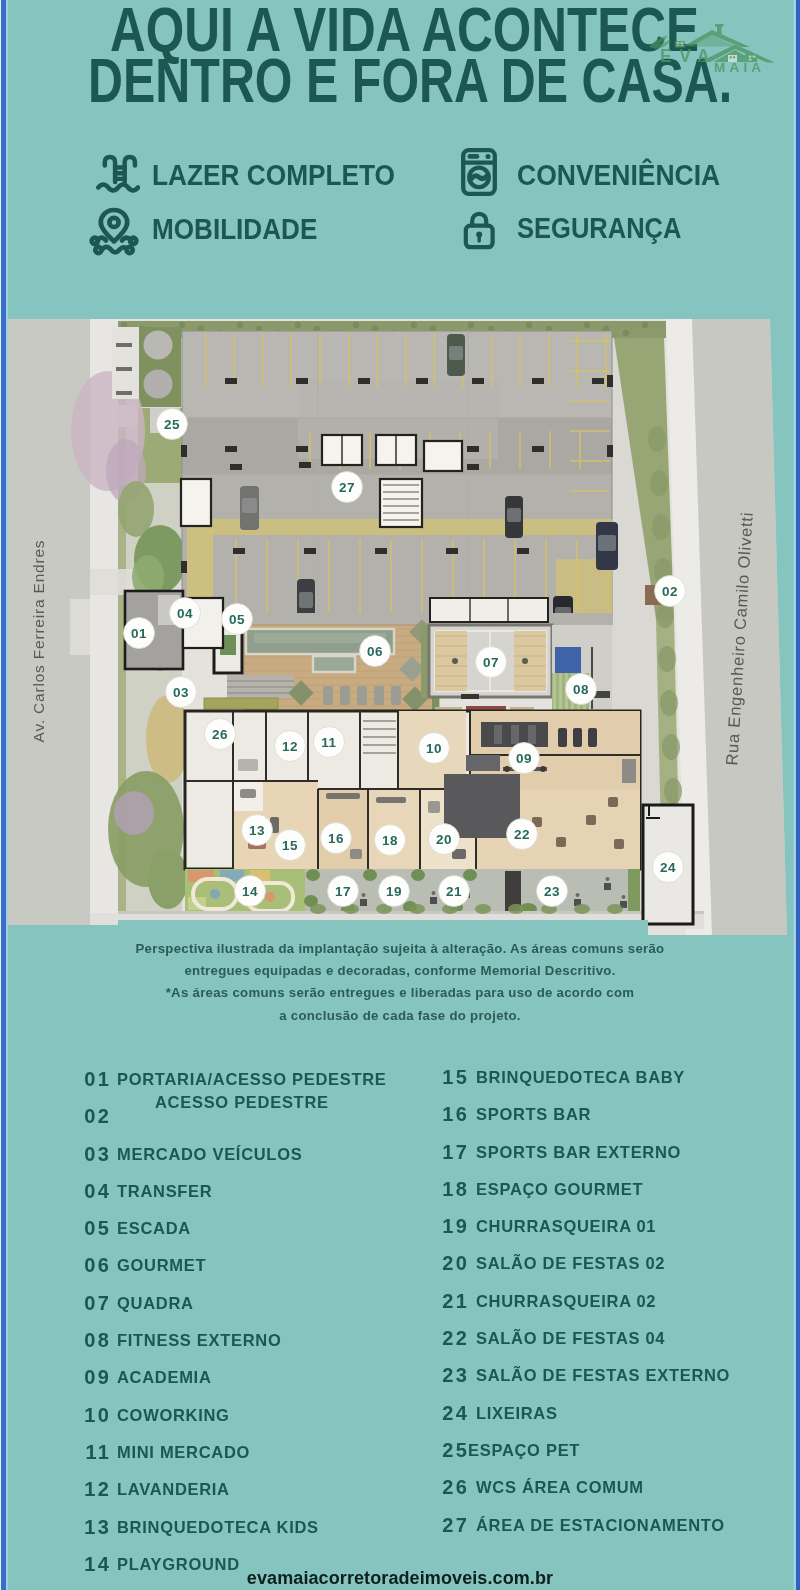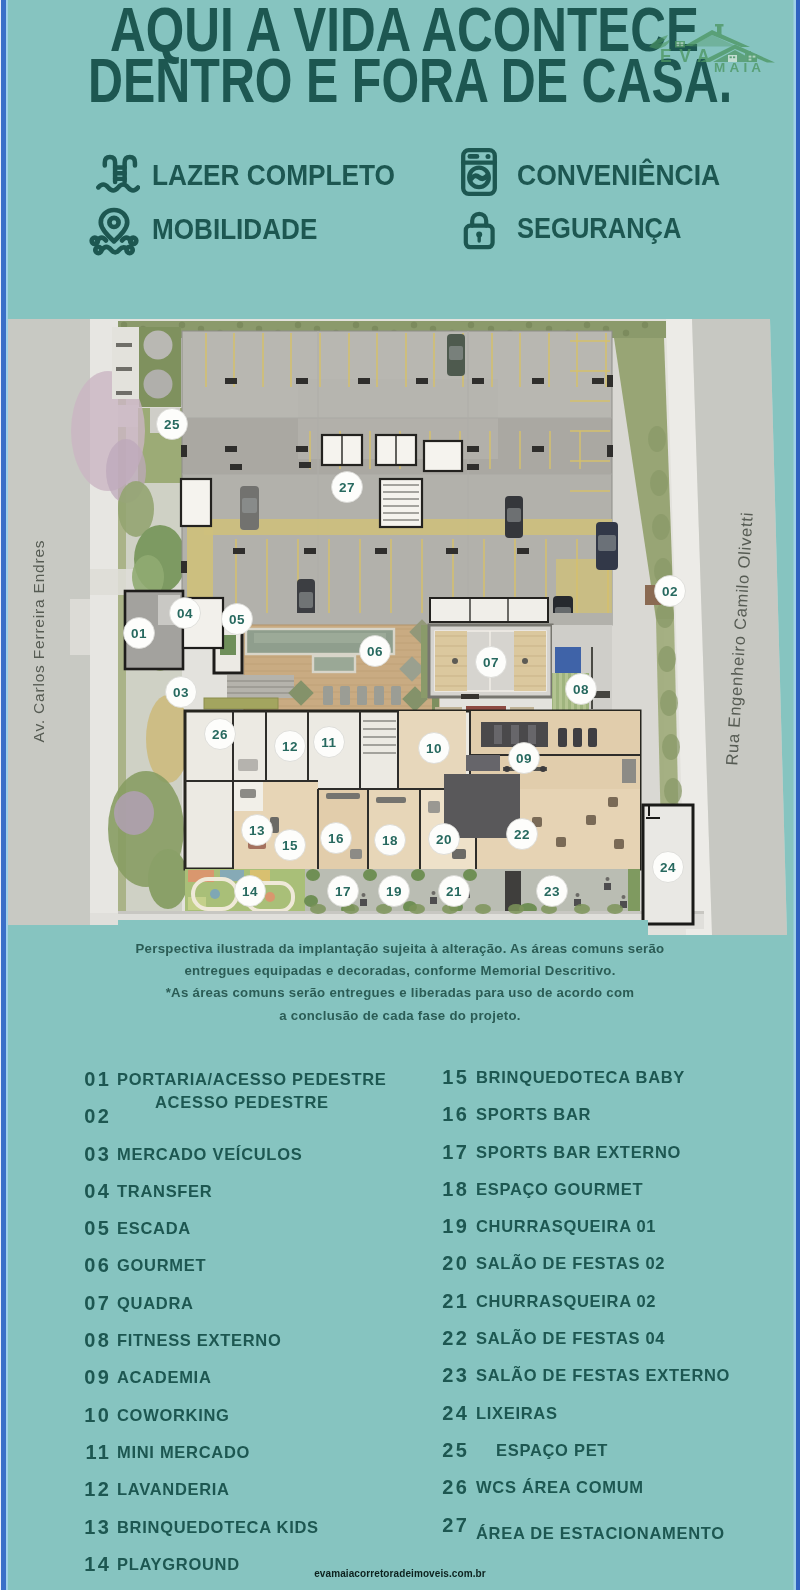--- a/index.html
+++ b/index.html
@@ -11,21 +11,21 @@
   #br{position:absolute;right:0;top:0;width:9px;height:1590px;
       background:linear-gradient(270deg,#2f62c0 0 4px,#9fd0e8 4px 6px,rgba(134,195,189,0) 7px);}
   .title{color:#1d5751;font-weight:bold;font-size:63px;white-space:nowrap;transform-origin:left center;}
   .feat{color:#1d5751;font-weight:bold;font-size:29px;white-space:nowrap;transform-origin:left center;}
   #cap{left:0;top:938px;width:800px;text-align:center;color:#2b5c55;
        font-size:13.2px;line-height:22.2px;letter-spacing:0.3px;font-weight:bold;}
   .lrow{position:absolute;white-space:nowrap;color:#1d5751;}
   .lnum{font-weight:bold;font-size:20px;letter-spacing:2.2px;}
   .ltxt{font-weight:bold;font-size:16.5px;letter-spacing:0.7px;}
   #url{left:0;top:1568px;width:800px;text-align:center;color:#0c211d;
-       font-weight:bold;font-size:10px;letter-spacing:0.1px;}
+       font-weight:bold;font-size:18px;letter-spacing:0.1px;}
 </style>
 </head>
 <body>
 <div class="abs title" id="t1" style="left:110px;top:-7.5px;transform:scaleX(0.785);">AQUI A VIDA ACONTECE</div>
 <div class="abs title" id="t2" style="left:88px;top:43.5px;transform:scaleX(0.769);">DENTRO E FORA DE CASA.</div>
 
 <svg class="abs" width="140" height="52" viewBox="0 0 140 52" style="left:640px;top:24px;">
     <g opacity="0.78">
 <path d="M9,23 q7,-9 19,-12 q-3,7 -10,9 q8,-1 12,-5 q-1,8 -14,10 z" fill="#4d9663" opacity="0.8"></path>
 <path d="M44,22 L72,6 L110,23 L101,23 L72,11 L52,22 z" fill="#4d9663"></path>
@@ -602,22 +602,22 @@
 <div class="lrow ltxt" style="left:476px;top:1254px;">SALÃO DE FESTAS 02</div>
 <div class="lrow" style="left:362px;top:1290px;width:107px;text-align:right;"><span class="lnum">21</span></div>
 <div class="lrow ltxt" style="left:476px;top:1292px;">CHURRASQUEIRA 02</div>
 <div class="lrow" style="left:362px;top:1327px;width:107px;text-align:right;"><span class="lnum">22</span></div>
 <div class="lrow ltxt" style="left:476px;top:1329px;">SALÃO DE FESTAS 04</div>
 <div class="lrow" style="left:362px;top:1364px;width:107px;text-align:right;"><span class="lnum">23</span></div>
 <div class="lrow ltxt" style="left:476px;top:1366px;">SALÃO DE FESTAS EXTERNO</div>
 <div class="lrow" style="left:362px;top:1402px;width:107px;text-align:right;"><span class="lnum">24</span></div>
 <div class="lrow ltxt" style="left:476px;top:1404px;">LIXEIRAS</div>
 <div class="lrow" style="left:362px;top:1439px;width:107px;text-align:right;"><span class="lnum">25</span></div>
-<div class="lrow ltxt" style="left:496px;top:1441px;">ESPAÇO PET</div>
+<div class="lrow ltxt" style="left:468px;top:1441px;">ESPAÇO PET</div>
 <div class="lrow" style="left:362px;top:1476px;width:107px;text-align:right;"><span class="lnum">26</span></div>
 <div class="lrow ltxt" style="left:476px;top:1478px;text-align:center;">WCS ÁREA COMUM</div>
 <div class="lrow" style="left:362px;top:1514px;width:107px;text-align:right;"><span class="lnum">27</span></div>
-<div class="lrow ltxt" style="left:476px;top:1516px;margin-top:8px;">ÁREA DE ESTACIONAMENTO</div>
+<div class="lrow ltxt" style="left:476px;top:1516px;">ÁREA DE ESTACIONAMENTO</div>
 
 <div class="abs" id="url">evamaiacorretoradeimoveis.com.br</div>
 
 <div id="bl"></div>
 <div id="br"></div>
 
 </body></html>

